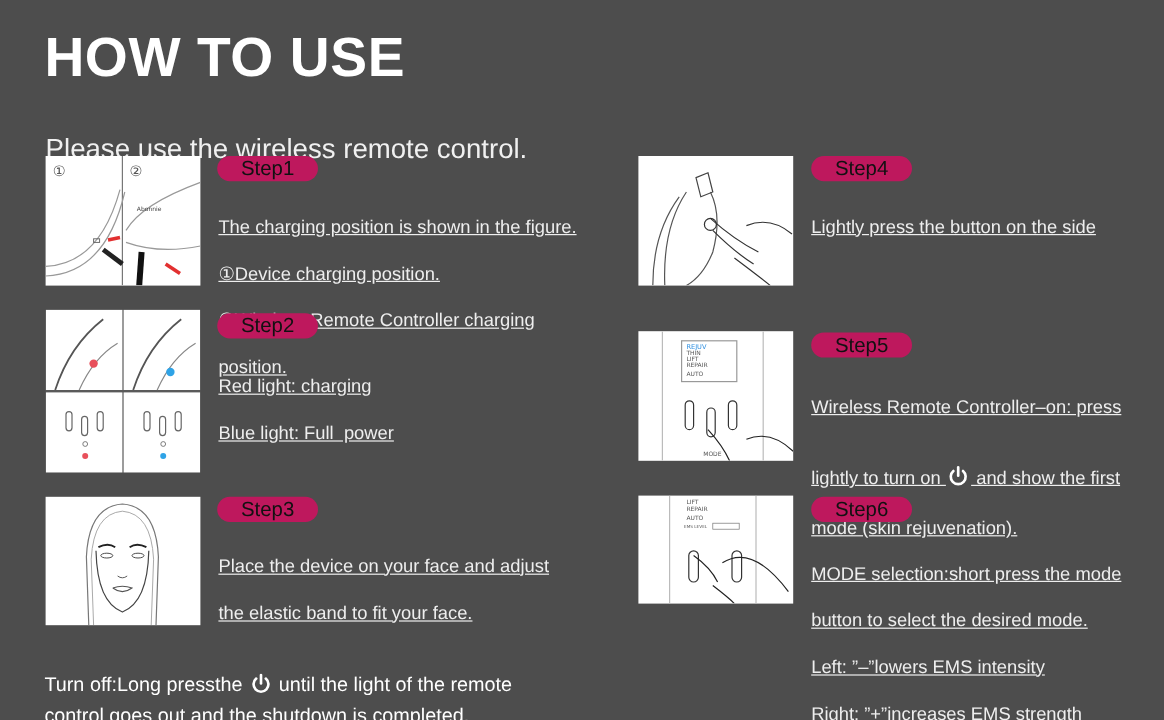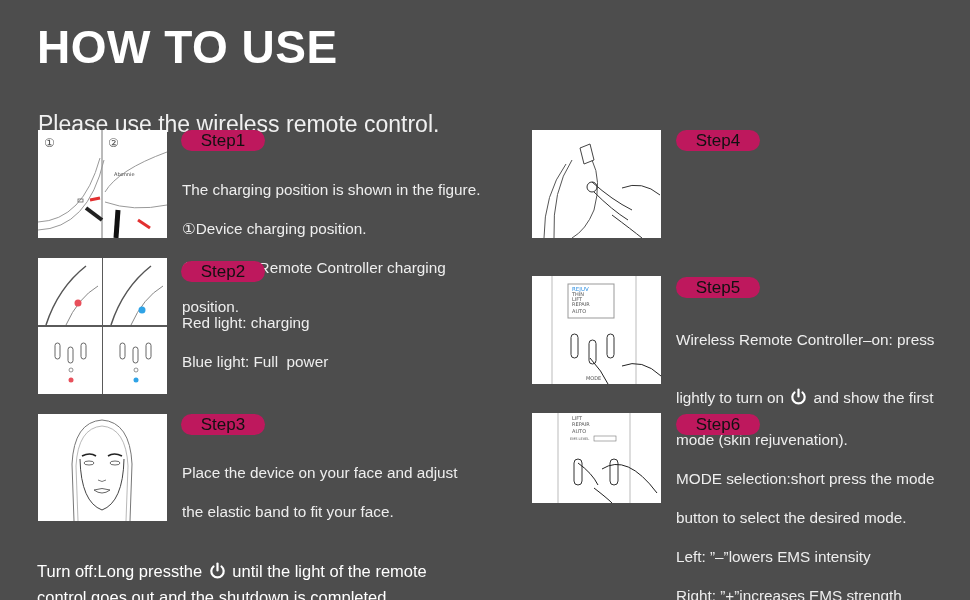--- a/index.html
+++ b/index.html
@@ -2,21 +2,21 @@
 <html><head>
 <meta charset="utf-8">
 <style>
   html,body{margin:0;padding:0;}
   body{width:970px;height:600px;background:#4d4d4d;position:relative;overflow:hidden;font-family:"Liberation Sans","DejaVu Sans",sans-serif;color:#f2f2f2;}
   .title{position:absolute;left:37px;top:20px;font-size:46px;line-height:54px;color:#ffffff;font-weight:bold;letter-spacing:0.5px;}
   .subtitle{position:absolute;left:38px;top:78px;font-size:23px;line-height:28px;color:#f0f0f0;margin-top:32px;}
   .thumb{position:absolute;background:#ffffff;overflow:hidden;}
   .thumb svg{display:block;}
   .pill{position:absolute;height:21px;border-radius:11px;background:#be185d;color:#111111;font-size:17px;line-height:21px;text-align:center;width:84px;}
-  .desc{position:absolute;font-size:15.3px;line-height:19.5px;color:#eeeeee;white-space:pre-line;}
+  .desc{position:absolute;font-size:15.3px;line-height:19.5px;color:#eeeeee;white-space:pre-line;text-decoration:underline;}
   .pwr{display:inline-block;vertical-align:-3px;margin:0 2px;}
   .footer{position:absolute;left:37px;top:560px;font-size:16.5px;line-height:23px;color:#ffffff;}
 </style>
 </head>
 <body>
 
 <div class="title">HOW TO USE</div>
 <div class="subtitle">Please use the wireless remote control.</div>
 
 <div class="thumb" style="left:38px;top:130px;width:129px;height:108px;">
@@ -111,20 +111,21 @@
     <path d="M60 30 Q70 50 62 80 Q54 100 40 108" fill="none" stroke="#555" stroke-width="1"></path>
     <circle cx="60" cy="57" r="5" fill="none" stroke="#333" stroke-width="1"></circle>
     <path d="M60 52 Q80 70 100 80" fill="none" stroke="#333" stroke-width="1"></path>
     <path d="M62 62 Q80 80 96 90" fill="none" stroke="#333" stroke-width="1"></path>
     <path d="M90 58 Q110 50 128 65" fill="none" stroke="#333" stroke-width="1"></path>
     <path d="M80 85 Q100 100 110 108" fill="none" stroke="#333" stroke-width="1"></path>
   </svg>
 </div>
 <div class="pill" style="left:676px;top:130px;">Step4</div>
 <div class="desc" style="left:676px;top:160px;">
+  <div>Lightly press the button on the side</div>
 </div>
 
 <div class="thumb" style="left:532px;top:276px;width:129px;height:108px;">
   <svg width="129" height="108" viewBox="0 0 129 108">
     <line x1="20" y1="0" x2="20" y2="108" stroke="#bbb"></line>
     <line x1="104" y1="0" x2="104" y2="108" stroke="#bbb"></line>
     <rect x="36" y="8" width="46" height="34" fill="none" stroke="#999" stroke-width="1"></rect>
     <text x="40" y="15" font-size="5.5" fill="#2f8fe0" font-family="DejaVu Sans, sans-serif">REJUV</text>
     <text x="40" y="20" font-size="5" fill="#555" font-family="DejaVu Sans, sans-serif">THIN</text>
     <text x="40" y="25" font-size="5" fill="#555" font-family="DejaVu Sans, sans-serif">LIFT</text>

